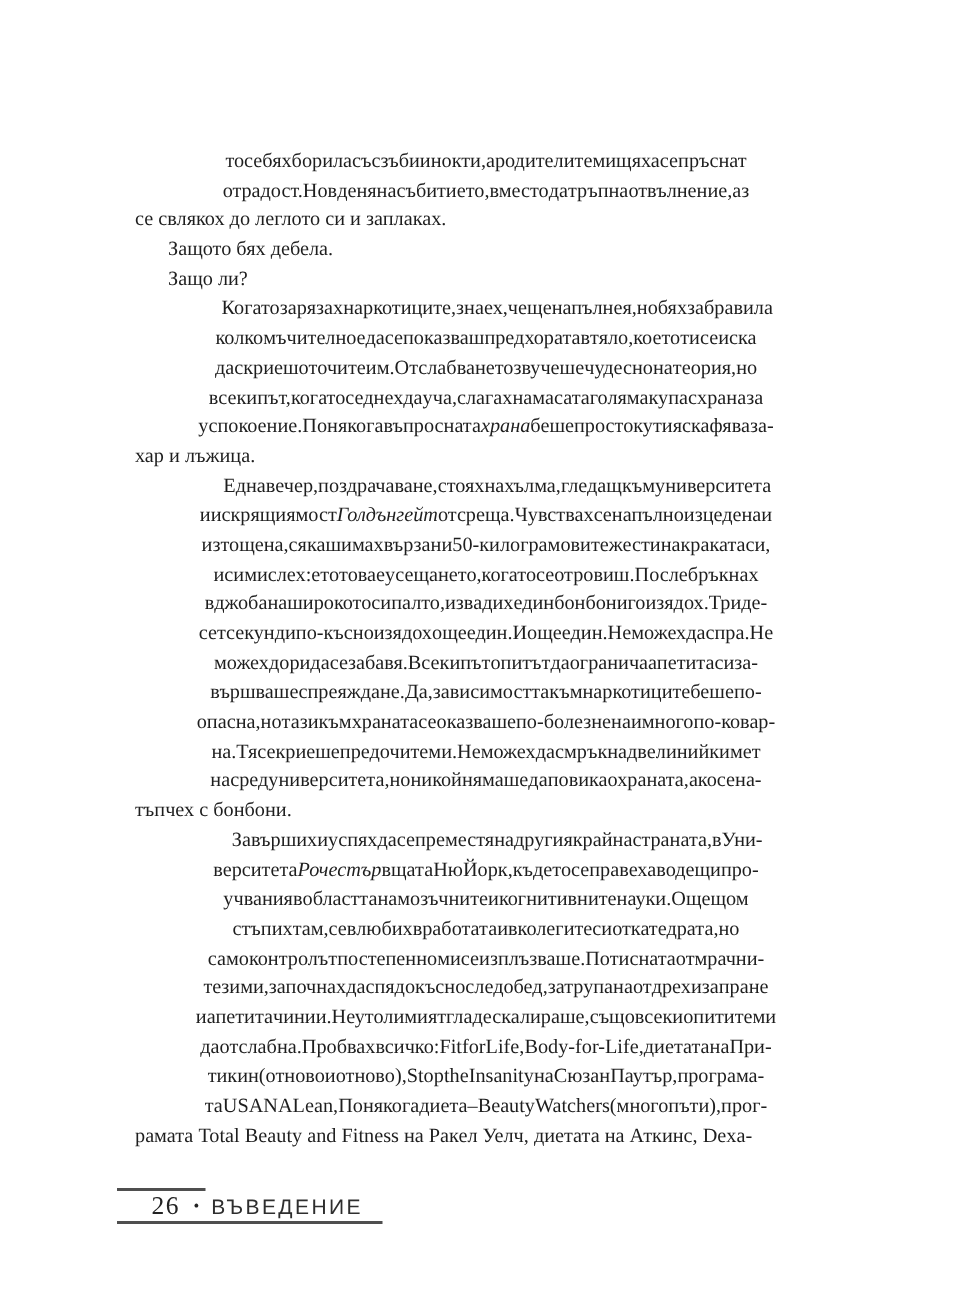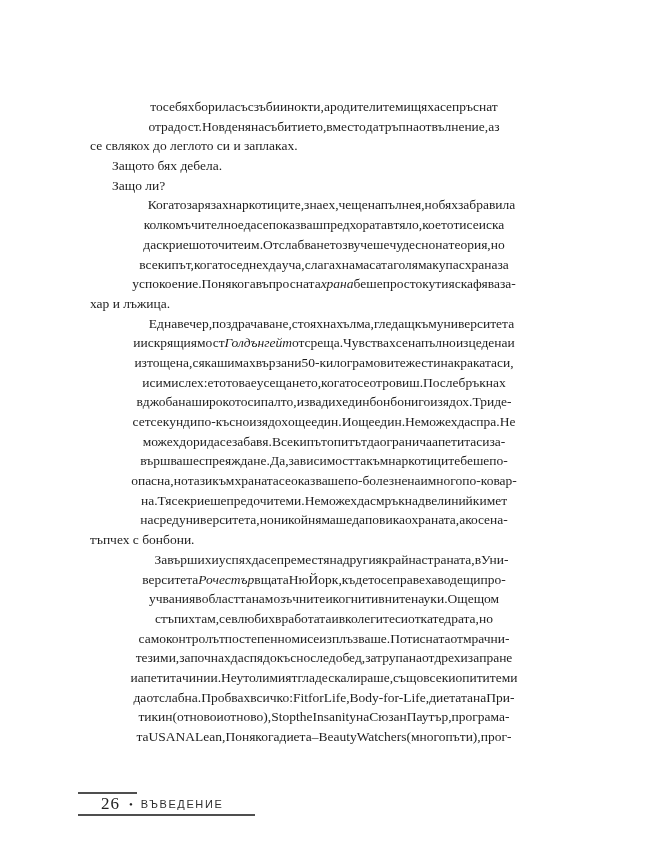--- a/index.html
+++ b/index.html
@@ -65,21 +65,21 @@
     font-family: "Liberation Serif", "DejaVu Serif", serif;
     font-size: 17px;
     letter-spacing: 1px;
   }
   #footer-bullet {
     font-size: 11px;
     margin: 0 8px 0 9px;
   }
   #footer-section {
     font-family: "Liberation Sans", "DejaVu Sans", sans-serif;
-    font-size: 11px;
+    font-size: 14px;
     letter-spacing: 1.6px;
     color: #2e2e2e;
   }
 </style>
 </head>
 <body>
 
 <div id="page">
 
   <div id="text-block">
@@ -475,20 +475,21 @@
           <span class="w">Lean,</span>
           <span class="w">Понякога</span>
           <span class="w">диета</span>
           <span class="w">–</span>
           <span class="w">Beauty</span>
           <span class="w">Watchers</span>
           <span class="w">(много</span>
           <span class="w">пъти),</span>
           <span class="w">прог-</span>
         </div>
+        <div class="line last">рамата Total Beauty and Fitness на Ракел Уелч, диетата на Аткинс, Dexa-</div>
       </div>
     </div>
 
   <div id="footer">
     <div id="footer-rule-short" class="rule"></div>
     <div id="footer-row">
       <span id="page-number">26</span>
       <span id="footer-bullet">•</span>
       <span id="footer-section">ВЪВЕДЕНИЕ</span>
     </div>

